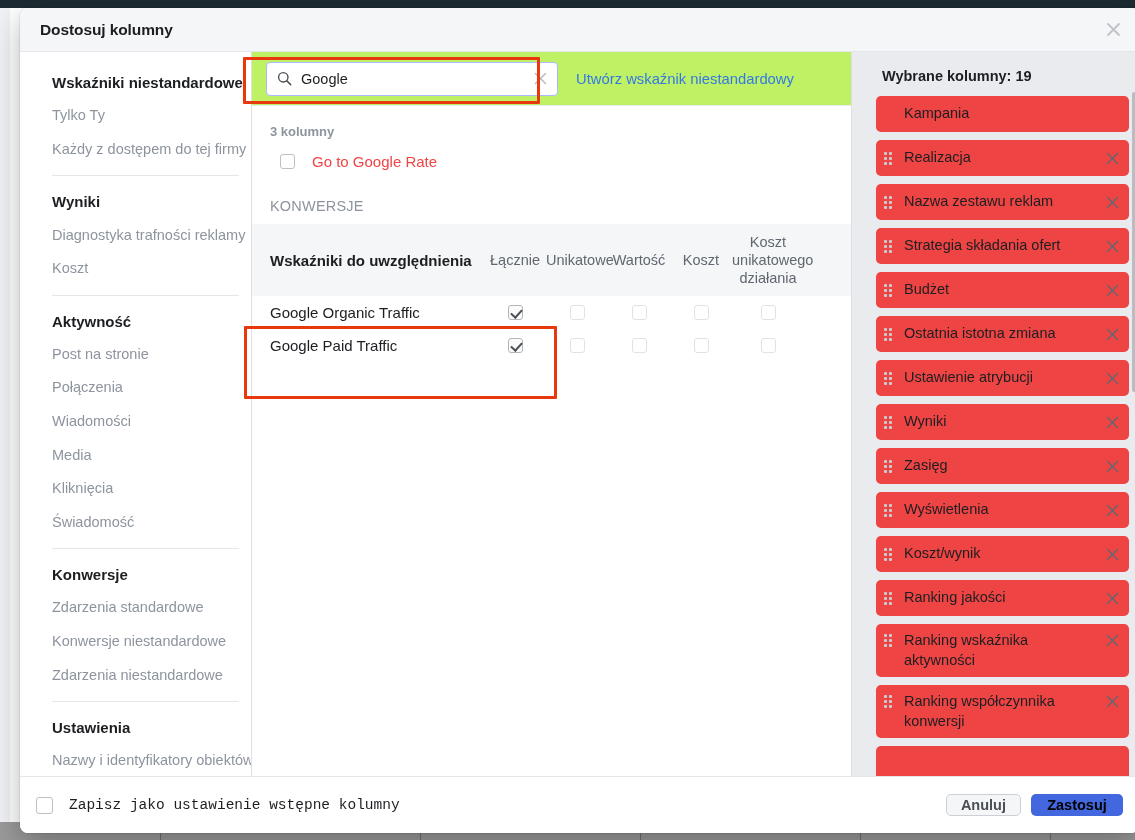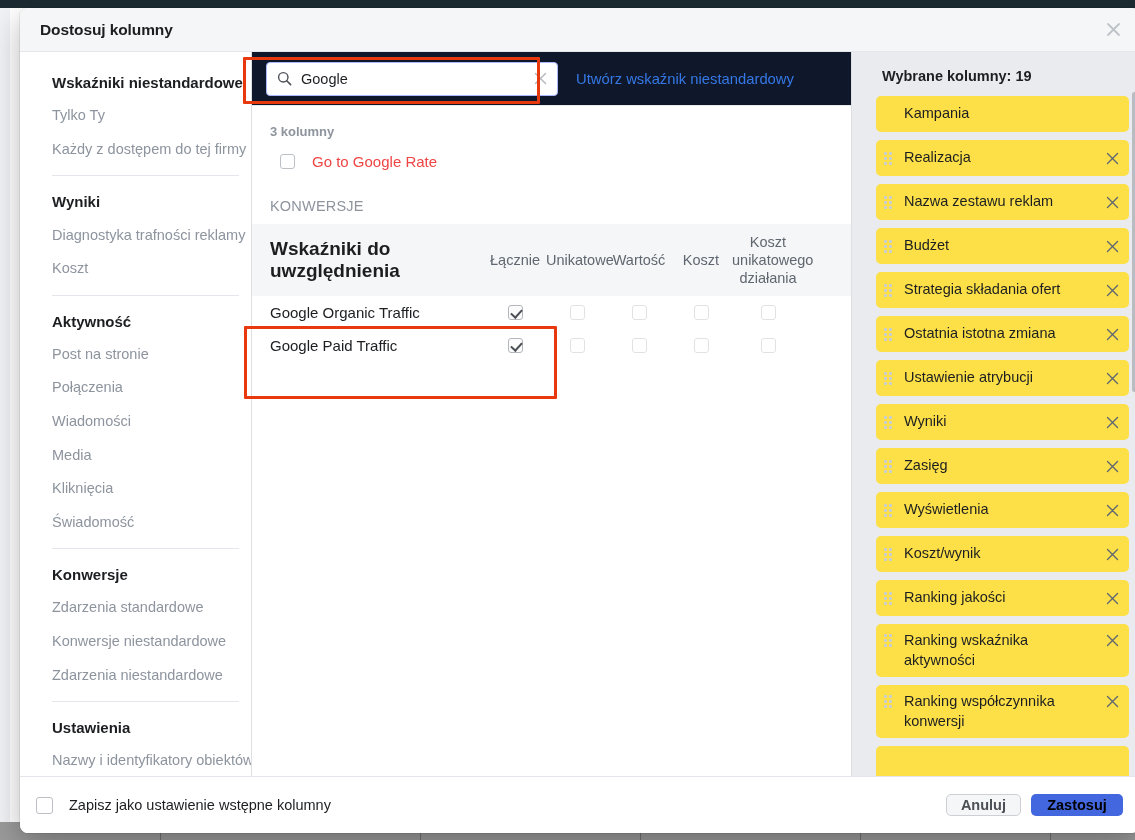--- a/index.html
+++ b/index.html
@@ -108,21 +108,21 @@
     flex: 1 1 auto; min-width: 0;
     background: #ffffff;
     border-right: 1px solid #dddfe2;
     display: flex; flex-direction: column;
     position: relative;
   }
   .search-row {
     height: 54px; flex: 0 0 54px;
     display: flex; align-items: center;
     padding: 0 20px 0 14px;
-    background: #0f172a;
+    background: #bef264;
     border-bottom: 1px solid #e9eaec;
     position: relative;
   }
   .search-box {
     width: 292px; height: 34px;
     border: 1px solid #aab8ff;
     border-radius: 4px;
     display: flex; align-items: center;
     padding: 0 8px 0 10px;
     background: #fff;
@@ -178,21 +178,21 @@
   
   .mtable { width: 100%; }
   .mtable .thead {
     background: #f5f6f7;
     display: flex; align-items: center;
     min-height: 72px;
     padding: 6px 0;
   }
   .thead .th-main {
     flex: 0 0 232px; width: 232px;
-    font-size: 19px; font-weight: bold; color: #1c1e21;
+    font-size: 15px; font-weight: bold; color: #1c1e21;
     padding-left: 18px;
   }
   .thead .th-c {
     flex: 0 0 62px; width: 62px;
     font-size: 14.5px; color: #606770;
     text-align: center; line-height: 1.25;
   }
   .thead .th-c.wide { flex: 0 0 72px; width: 72px; }
 
   .mtable .trow {
@@ -218,21 +218,21 @@
     background: #e9ebee;
     padding: 16px 10px 0 24px;
     overflow: hidden;
     position: relative;
   }
   .sel-title {
     font-size: 14.5px; font-weight: bold; color: #1c1e21;
     padding: 0 0 12px 6px;
   }
   .chip {
-    background: #fde047; border-radius: 5px;
+    background: #ef4444; border-radius: 5px;
     min-height: 36px;
     display: flex; align-items: center;
     margin-bottom: 8px;
     padding: 7px 8px 7px 8px;
     position: relative;
   }
   .chip .grip {
     flex: 0 0 12px; width: 12px; margin-right: 8px;
     display: grid; grid-template-columns: repeat(2, 3px);
     grid-template-rows: repeat(3, 3px);
@@ -265,21 +265,21 @@
     display: flex; align-items: center;
     padding: 0 16px 0 16px;
     background: #fff;
   }
   .footer-cb-wrap { display: flex; align-items: center; }
   .footer-cb {
     width: 17px; height: 17px; border: 1px solid #bcc0c4;
     border-radius: 3px; background: #fff; cursor: pointer;
   }
   .footer-cb-label {
-    font-size: 14.5px; color: #1c1e21; margin-left: 16px;
+    font-size: 14.5px; color: #1c1e21; margin-left: 16px; font-family: Liberation Mono, monospace;
   }
   .footer-spacer { flex: 1 1 auto; }
   .btn {
     height: 22px; border-radius: 5px;
     font-size: 14.5px; font-weight: bold;
     display: flex; align-items: center; justify-content: center;
     cursor: pointer; padding: 0 14px;
     font-family: "Liberation Sans", sans-serif;
     border: none;
   }
@@ -500,38 +500,38 @@
 
       <div class="chip">
         <span class="grip">
             <i></i>
             <i></i>
             <i></i>
             <i></i>
             <i></i>
             <i></i>
           </span>
+        <div class="chip-label">Strategia składania ofert</div>
+        <span class="chip-x">
+          <svg width="13" height="13" viewBox="0 0 13 13">
+              <path d="M1.5 1.5 L11.5 11.5 M11.5 1.5 L1.5 11.5" stroke="#606770" stroke-width="1.4" stroke-linecap="round"></path>
+            </svg>
+        </span>
+      </div>
+
+      <div class="chip">
+        <span class="grip">
+            <i></i>
+            <i></i>
+            <i></i>
+            <i></i>
+            <i></i>
+            <i></i>
+          </span>
         <div class="chip-label">Budżet</div>
-        <span class="chip-x">
-          <svg width="13" height="13" viewBox="0 0 13 13">
-              <path d="M1.5 1.5 L11.5 11.5 M11.5 1.5 L1.5 11.5" stroke="#606770" stroke-width="1.4" stroke-linecap="round"></path>
-            </svg>
-        </span>
-      </div>
-
-      <div class="chip">
-        <span class="grip">
-            <i></i>
-            <i></i>
-            <i></i>
-            <i></i>
-            <i></i>
-            <i></i>
-          </span>
-        <div class="chip-label">Strategia składania ofert</div>
         <span class="chip-x">
           <svg width="13" height="13" viewBox="0 0 13 13">
               <path d="M1.5 1.5 L11.5 11.5 M11.5 1.5 L1.5 11.5" stroke="#606770" stroke-width="1.4" stroke-linecap="round"></path>
             </svg>
         </span>
       </div>
 
       <div class="chip">
         <span class="grip">
             <i></i>

